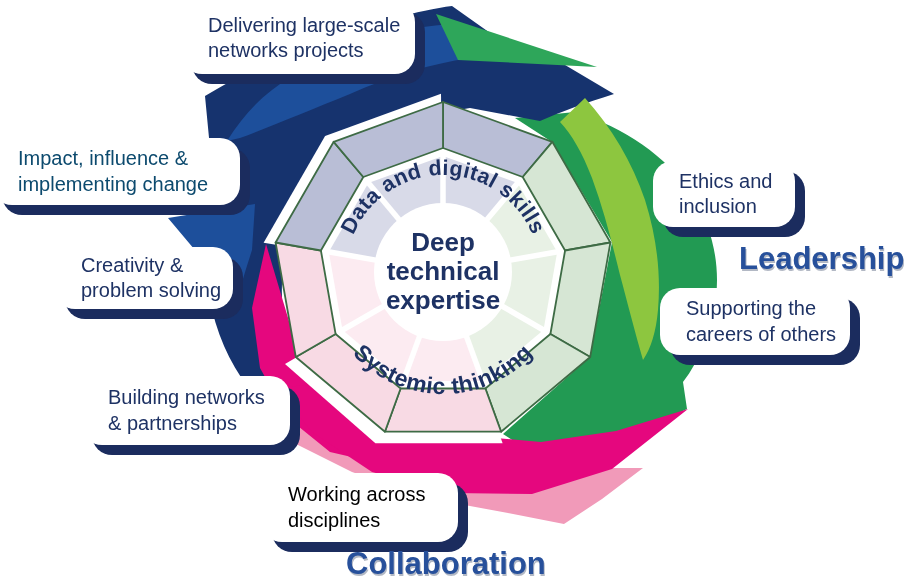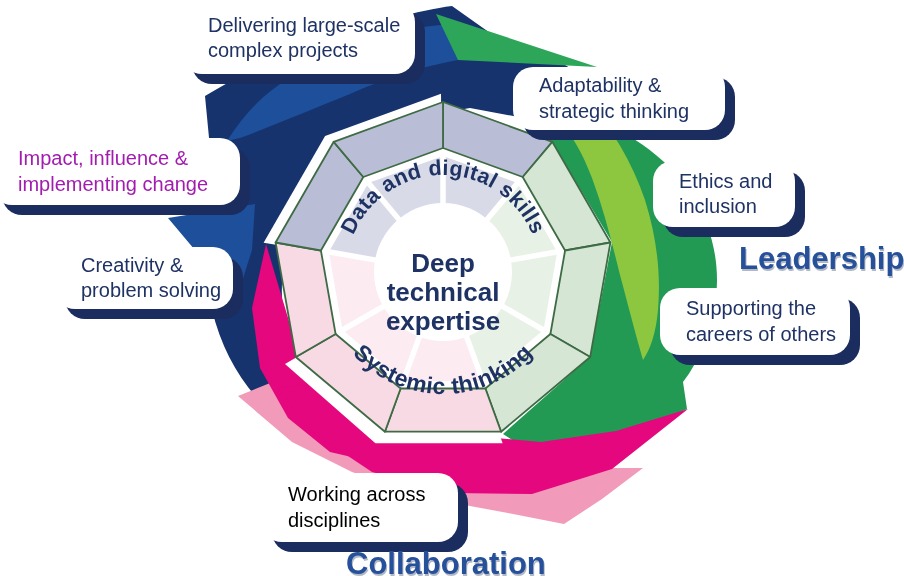--- a/index.html
+++ b/index.html
@@ -8,21 +8,21 @@
   .stage svg{position:absolute;left:0;top:0;}
   .box{position:absolute;background:#fff;border-radius:20px;display:flex;align-items:center;
        padding:0 8px 0 26px;box-sizing:border-box;z-index:3;}
   .box span{white-space:pre-line;font-size:20px;line-height:1.26;font-weight:500;}
   .heading{position:absolute;z-index:4;font-weight:800;white-space:pre-line;}
   #h-research{left:22px;top:53px;font-size:28px;line-height:1.25;}
   #h-leadership{left:739px;top:241px;font-size:31px;}
   #h-collaboration{left:346px;top:546px;font-size:31px;}
   .center-label{position:absolute;left:443px;top:272px;transform:translate(-50%,-50%);
        z-index:3;text-align:center;font-weight:700;font-size:26px;line-height:1.12;
-       white-space:pre-line;margin-top:21px;}
+       white-space:pre-line;}
 </style>
 </head>
 <body>
 
 <div class="stage">
 
   <svg id="diagram" width="904" height="576" viewBox="0 0 904 576">
       <path d="M 575,112 C 625,128 665,155 693,195 C 712,228 720,262 716,298 C 712,330 700,360 683,382 L 687,409 C 665,420 640,428 618,431 L 545,461 L 503,434 L 590,357 L 612,242 L 552,142 L 515,118 Z" fill="#229a53"></path>
       <path d="M 205,96 C 245,72 290,50 330,38 C 370,24 420,10 452,6 L 500,40 L 560,62 L 614,94 C 585,103 560,112 540,121 L 470,108 L 400,120 L 330,150 C 308,172 295,205 286,243 C 278,292 282,330 294,368 C 305,402 322,426 345,444 L 268,410 C 240,382 222,350 212,310 C 203,272 203,232 214,190 Z" fill="#16336e"></path>
       <path d="M 227,141 C 240,120 255,103 272,90 C 300,68 335,50 375,38 C 400,30 430,25 455,24 L 470,58 C 430,64 390,76 350,94 C 310,110 270,127 240,138 Z" fill="#1d4f9b"></path>
@@ -71,40 +71,40 @@
 
   <div class="heading" id="h-leadership" style="color: rgb(39, 80, 155); text-shadow: rgba(23, 41, 79, 0.333) 1px 1.5px 0px;">Leadership</div>
   <div class="heading" id="h-collaboration" style="color: rgb(39, 80, 155); text-shadow: rgba(23, 41, 79, 0.333) 1px 1.5px 0px;">Collaboration</div>
 
   <div class="center-label" style="color: rgb(30, 50, 100);">Deep
 technical
 expertise</div>
 
   <div class="box" style="left: 182px; top: 2px; width: 233px; height: 72px; box-shadow: rgb(27, 44, 94) 10px 10px 0px;">
       <span style="color: rgb(30, 50, 100);">Delivering large-scale
-complex projects</span>
-    </div>
-  <div class="box" style="left: 513px; top: 67px; width: 212px; height: 63px; box-shadow: rgb(27, 44, 94) 10px 10px 0px;">
-      <span style="color: rgb(30, 50, 100);">Adaptability &amp;
-strategic thinking</span>
+networks projects</span>
     </div>
   <div class="box" style="left: 632px; top: 161px; width: 142px; height: 66px; box-shadow: rgb(27, 44, 94) 10px 10px 0px; margin-left: 21px;">
       <span style="color: rgb(30, 50, 100);">Ethics and
 inclusion</span>
     </div>
   <div class="box" style="left: 660px; top: 288px; width: 190px; height: 67px; box-shadow: rgb(27, 44, 94) 10px 10px 0px;">
       <span style="color: rgb(30, 50, 100);">Supporting the
 careers of others</span>
     </div>
   <div class="box" style="left: 262px; top: 473px; width: 196px; height: 69px; box-shadow: rgb(27, 44, 94) 10px 10px 0px;">
       <span style="color: #000000;">Working across
 disciplines</span>
     </div>
+  <div class="box" style="left: 82px; top: 376px; width: 208px; height: 69px; box-shadow: rgb(27, 44, 94) 10px 10px 0px;">
+      <span style="color: rgb(30, 50, 100);">Building networks
+&amp; partnerships</span>
+    </div>
   <div class="box" style="left: 55px; top: 247px; width: 178px; height: 62px; box-shadow: rgb(27, 44, 94) 10px 10px 0px;">
       <span style="color: rgb(30, 50, 100);">Creativity &amp;
 problem solving</span>
     </div>
   <div class="box" style="left: -8px; top: 138px; width: 248px; height: 67px; box-shadow: rgb(27, 44, 94) 10px 10px 0px;">
-      <span style="color: #a21caf;">Impact, influence &amp;
+      <span style="color: #0c4a6e;">Impact, influence &amp;
 implementing change</span>
     </div>
 
 </div>
 
 </body></html>

